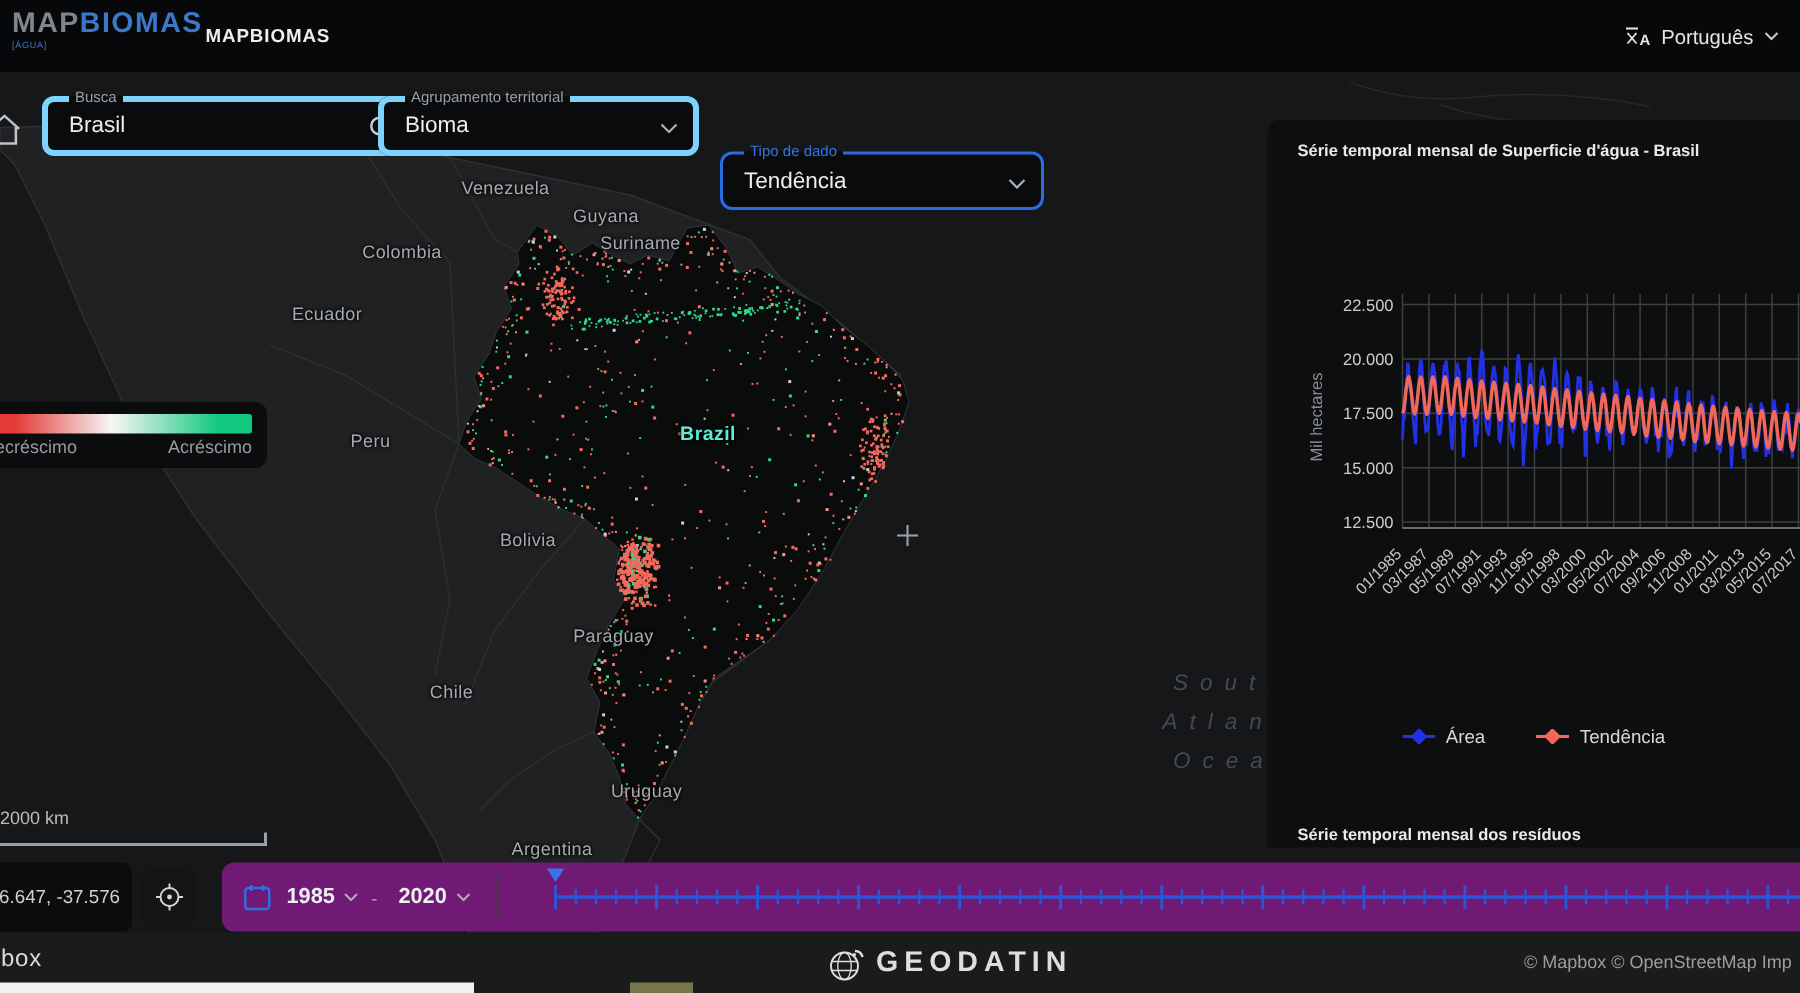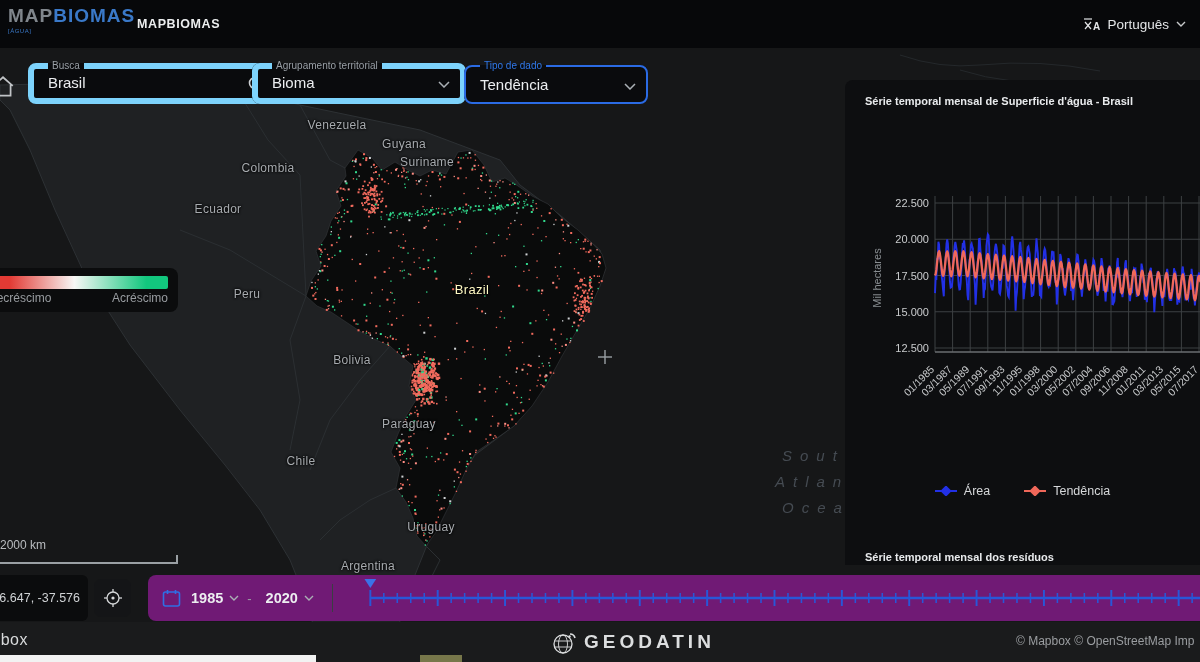--- a/index.html
+++ b/index.html
@@ -3,46 +3,46 @@
 <meta charset="utf-8">
 <style>
   html,body{margin:0;padding:0;width:1200px;height:662px;overflow:hidden;background:#161718;
     font-family:"Liberation Sans","DejaVu Sans",sans-serif;-webkit-font-smoothing:antialiased;}
   #stage{position:relative;width:1200px;height:662px;overflow:hidden;}
 
   
   #map-layer{position:absolute;left:0;top:0;z-index:0;}
   .map-label{position:absolute;color:#a7abaf;font-size:12px;letter-spacing:.3px;
     text-shadow:0 0 3px #000,0 0 2px #000;white-space:nowrap;transform:translate(-50%,-50%);}
-  .map-label.big{font-size:13px;color:#fef9c3;}
+  .map-label.big{font-size:13px;color:#5eead4;font-weight:bold;}
   .ocean-label{position:absolute;color:#454b52;font-size:15px;font-style:italic;letter-spacing:8px;white-space:nowrap;}
 
   
   #topbar{position:absolute;left:0;top:0;width:1200px;height:48px;background:#07080a;z-index:50;
     display:flex;align-items:center;text-decoration:underline;}
   #logo{position:absolute;left:8px;top:6px;line-height:1;cursor:pointer;}
   #logo .l1{font-size:19px;font-weight:bold;letter-spacing:1px;}
   #logo .map{color:#80868c;} #logo .biomas{color:#3a79c9;}
   #logo .sub{display:block;font-size:6px;color:#3a79c9;margin-top:3px;letter-spacing:.5px;}
   #nav-item{position:absolute;left:137px;top:0;height:48px;display:flex;align-items:center;
     color:#eceeef;font-size:12.5px;font-weight:bold;letter-spacing:.6px;cursor:pointer;}
   #lang{position:absolute;right:14px;top:0;height:48px;display:flex;align-items:center;gap:7px;
     color:#e3e5e7;font-size:13.5px;cursor:pointer;}
 
   
-  .ctl{position:absolute;top:60px;height:44px;background:#0a0b0d;border:6px solid #7dd3fc;
+  .ctl{position:absolute;top:60px;height:44px;background:#0a0b0d;border:4px solid #7dd3fc;
     border-radius:8px;margin:0;padding:0 10px;z-index:40;display:flex;align-items:center;box-sizing:border-box;}
   .ctl legend{font-size:10px;color:#9aa0a6;padding:0 4px;margin-left:4px;}
   .ctl .val{color:#eceef0;font-size:15px;background:transparent;border:none;outline:none;
     padding:0 0 4px 4px;flex:1;font-family:inherit;}
   .ctl.active{border:2px solid #2b6be4;}
   .ctl.active legend{color:#2f77e8;}
   #fs-busca{left:28px;width:212px;}
   #fs-agrup{left:252px;width:214px;}
-  #fs-tipo{left:464px;width:184px;}
+  #fs-tipo{left:480px;width:216px;margin-top:36px;}
   #home-btn{position:absolute;left:-10px;top:74px;z-index:40;cursor:pointer;}
 
   
   #grad-legend{position:absolute;left:-22px;top:268px;width:200px;height:44px;background:#0b0c0d;
     border-radius:8px;z-index:20;padding:8px 10px 0 10px;box-sizing:border-box;}
   #grad-bar{width:100%;height:13px;border-radius:2px;}
   #grad-labels{display:flex;justify-content:space-between;color:#989ca0;font-size:12px;margin-top:2px;}
 
   
   #scalebar{position:absolute;left:0px;top:538px;z-index:20;color:#b9bcbf;font-size:12px;}

